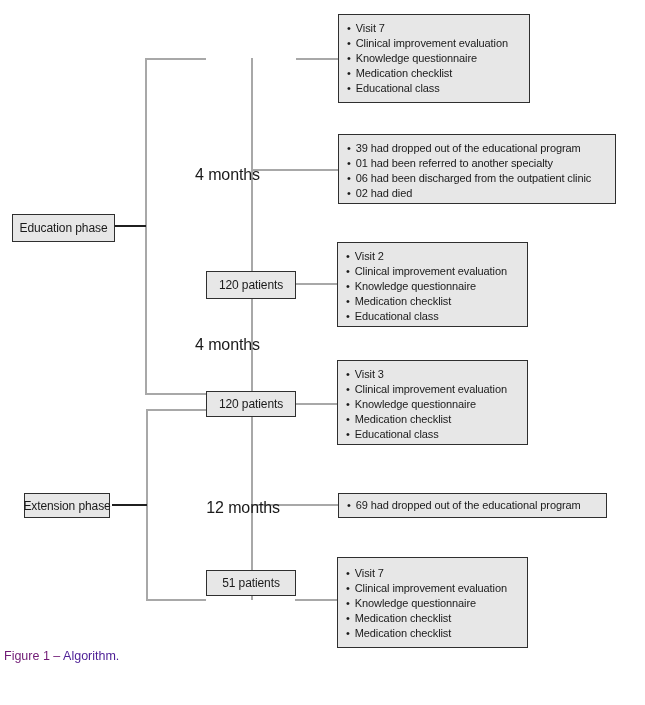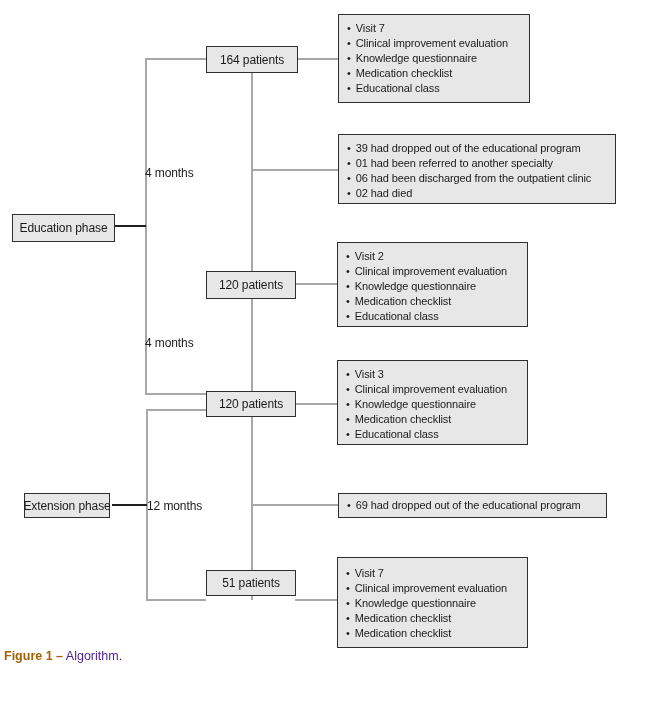--- a/index.html
+++ b/index.html
@@ -23,25 +23,25 @@
   }
   .detail{
     position:absolute; box-sizing:border-box; background:var(--box-fill);
     border:1.5px solid var(--box-border); z-index:2;
     padding:6px 6px 0 8px; font-size:11px; letter-spacing:-0.1px;
   }
   .detail.single{display:flex;align-items:center;padding:0 6px 0 8px;}
   .row{display:flex;align-items:baseline;line-height:15px;white-space:nowrap;}
   .blt{margin-right:5px;font-size:11px;}
   .interval{
-    position:absolute; z-index:2; text-align:left; font-size:12px;
-    letter-spacing:-0.1px; white-space:nowrap;
+    position:absolute; z-index:2; text-align:right; font-size:16px;
+    letter-spacing:-0.1px; white-space:nowrap;padding-left:9px;
   }
   #caption{position:absolute;left:4px;top:649px;font-size:12.5px;z-index:2;}
-  #caption .cb{font-weight:bold;color:#a16207;}
+  #caption .cb{font-weight:normal;color:#701a75;}
   #caption .cr{color:#4c1d95;}
 </style>
 </head>
 <body>
 
 <div id="canvas">
 
   <div class="vline" style="left:145px;top:58px;height:337px"></div>
   <div class="hline" style="left:145px;top:58px;width:61px"></div>
   <div class="hline" style="left:145px;top:393px;width:61px"></div>
@@ -61,23 +61,20 @@
   <div class="hline" style="left:252px;top:504px;width:86px"></div>
   <div class="hline" style="left:295px;top:599px;width:43px"></div>
 
   <div class="box" style="left:12px;top:214px;width:103px;height:28px">
     <span>Education phase</span>
   </div>
   <div class="box" style="left:24px;top:493px;width:86px;height:25px">
     <span>Extension phase</span>
   </div>
 
-  <div class="box" style="left:206px;top:46px;width:92px;height:27px">
-    <span>164 patients</span>
-  </div>
   <div class="box" style="left:206px;top:271px;width:90px;height:28px">
     <span>120 patients</span>
   </div>
   <div class="box" style="left:206px;top:391px;width:90px;height:26px">
     <span>120 patients</span>
   </div>
   <div class="box" style="left:206px;top:570px;width:90px;height:26px">
     <span>51 patients</span>
   </div>
 

